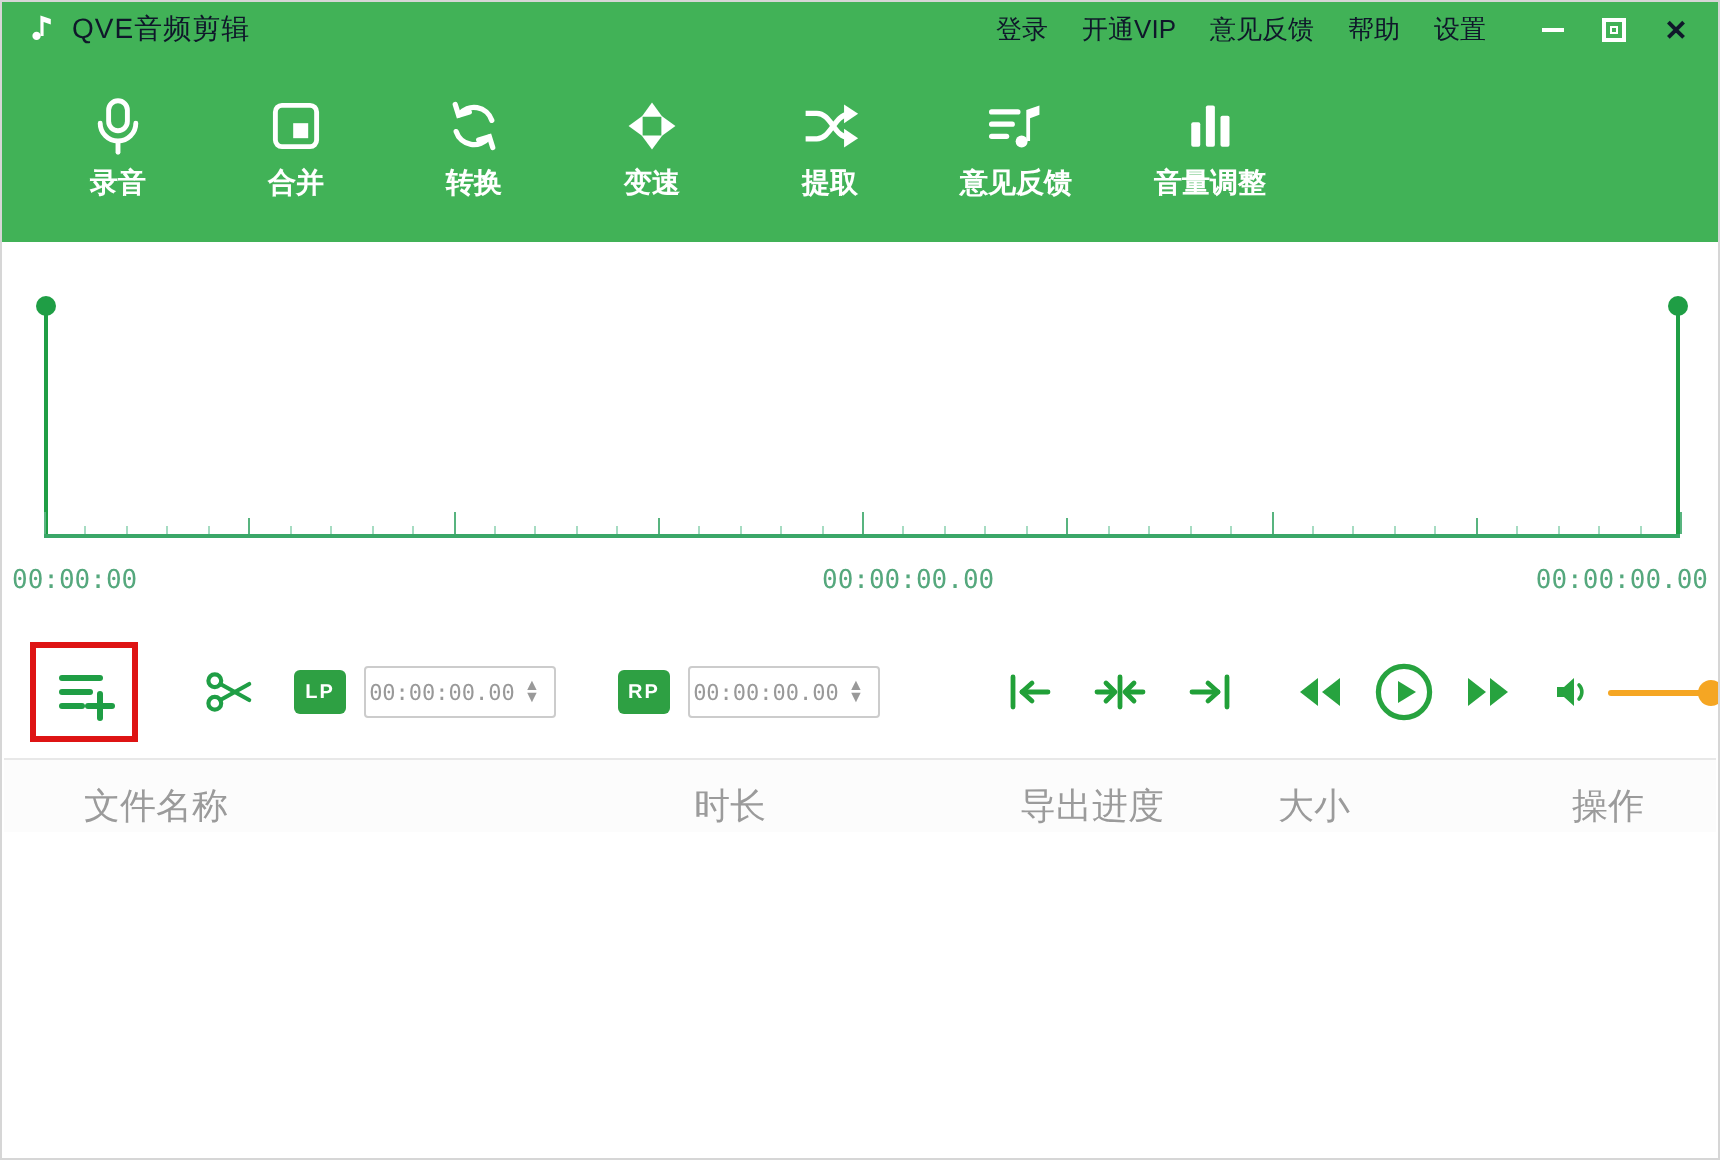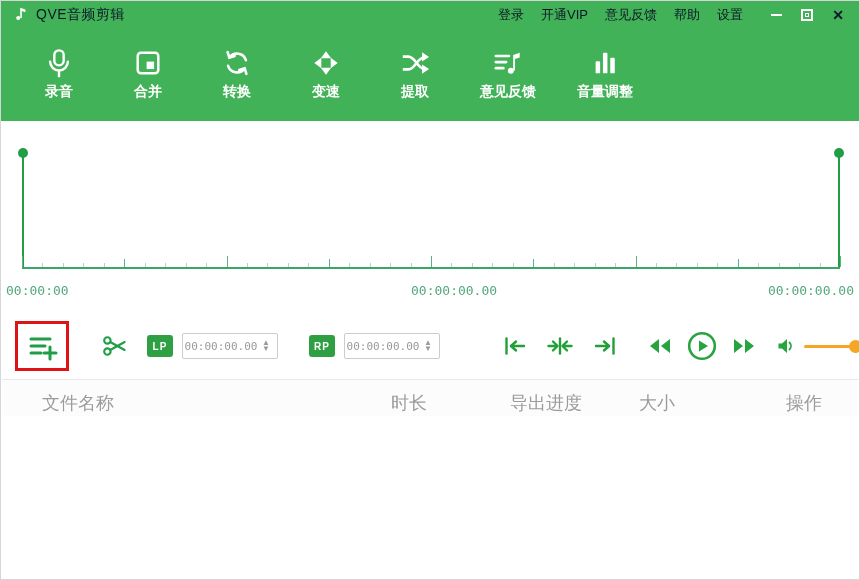--- a/index.html
+++ b/index.html
@@ -101,21 +101,21 @@
   .slider{position:relative;width:102px;height:14px;cursor:pointer;}
   .sl-fill{position:absolute;left:0;top:6px;height:3px;background:var(--orange);border-radius:2px;}
   .sl-rest{position:absolute;right:0;top:6px;height:3px;background:#3BAD5C;border-radius:2px;}
   .sl-thumb{position:absolute;top:1px;width:13px;height:13px;border-radius:50%;background:var(--orange);}
 
   
   .filetable{position:absolute;top:378px;left:1px;right:1px;bottom:1px;background:#fff;}
   .thead{position:relative;height:37px;border-top:1px solid #e8e8e8;background:#fcfcfc;}
   .thead span{position:absolute;top:11px;font-size:18px;color:var(--gray-text);white-space:nowrap;}
   .thead span:nth-child(1){left:40px;}
-  .thead span:nth-child(2){left:345px;margin-left:44px;}
+  .thead span:nth-child(2){left:345px;}
   .thead span:nth-child(3){left:508px;}
   .thead span:nth-child(4){left:637px;}
   .thead span:nth-child(5){left:784px;}
   .tbody{position:absolute;top:37px;left:0;right:0;bottom:0;background:#fff;}
 </style>
 </head>
 <body>
 
 <div class="window">
 

